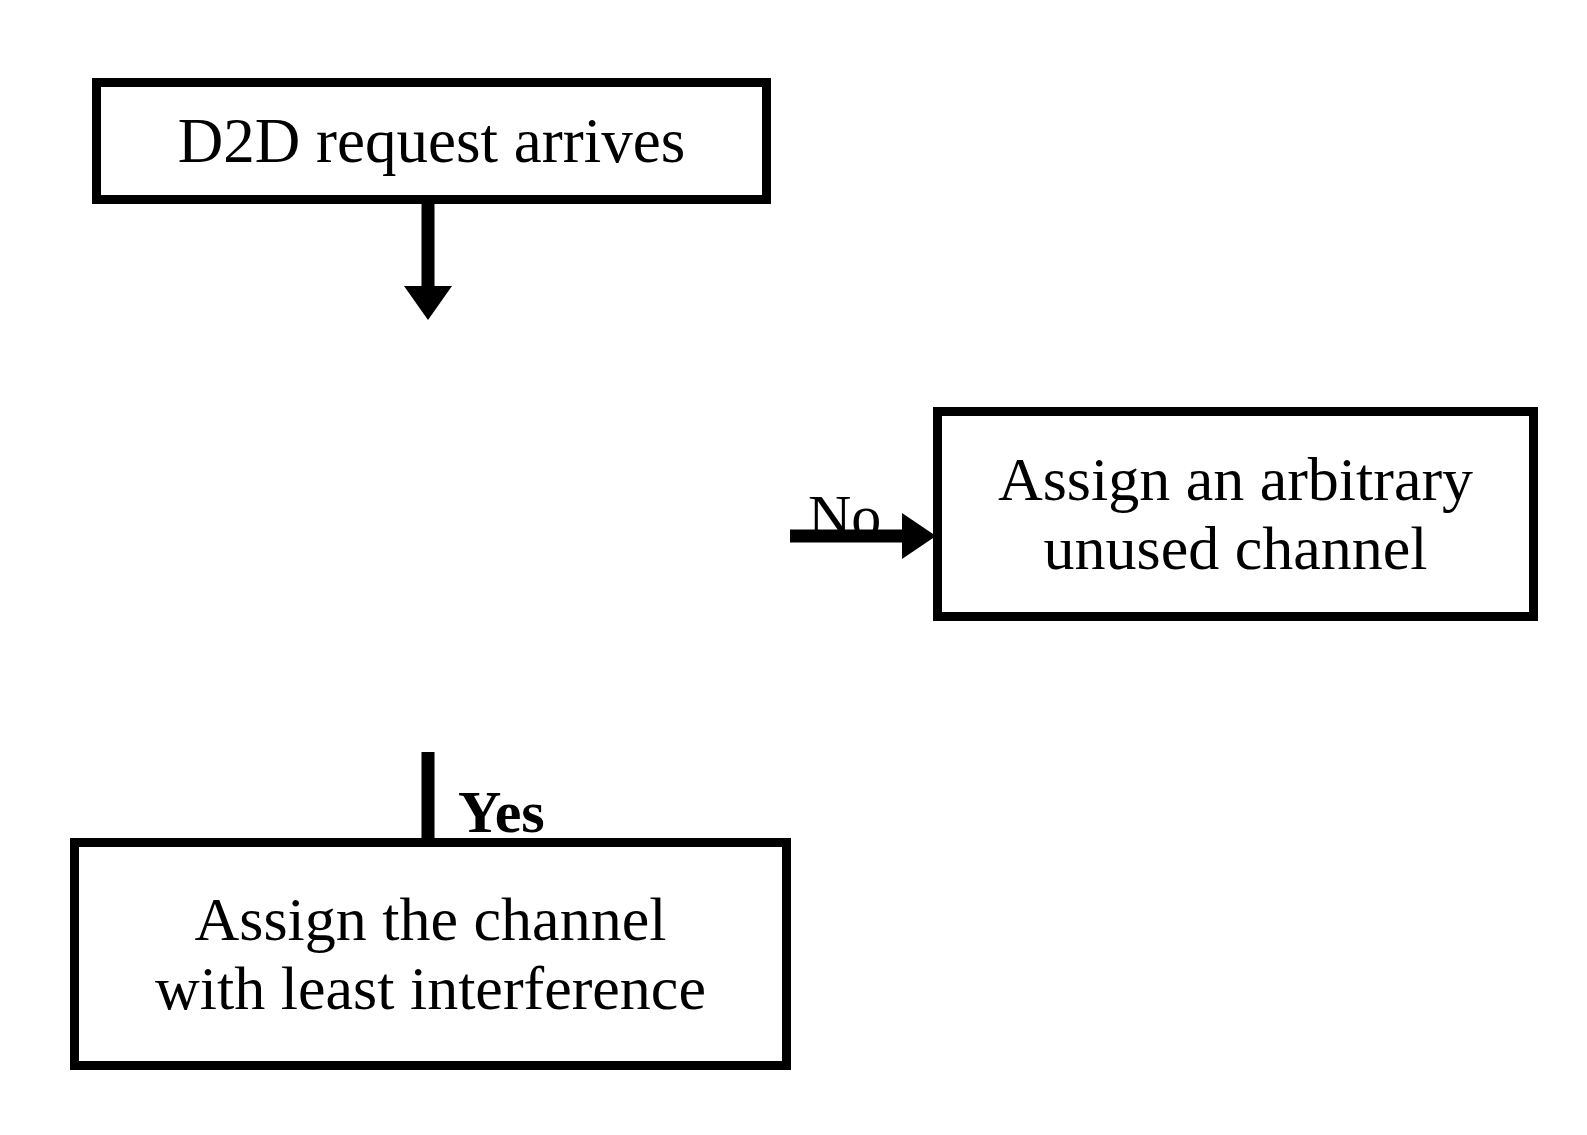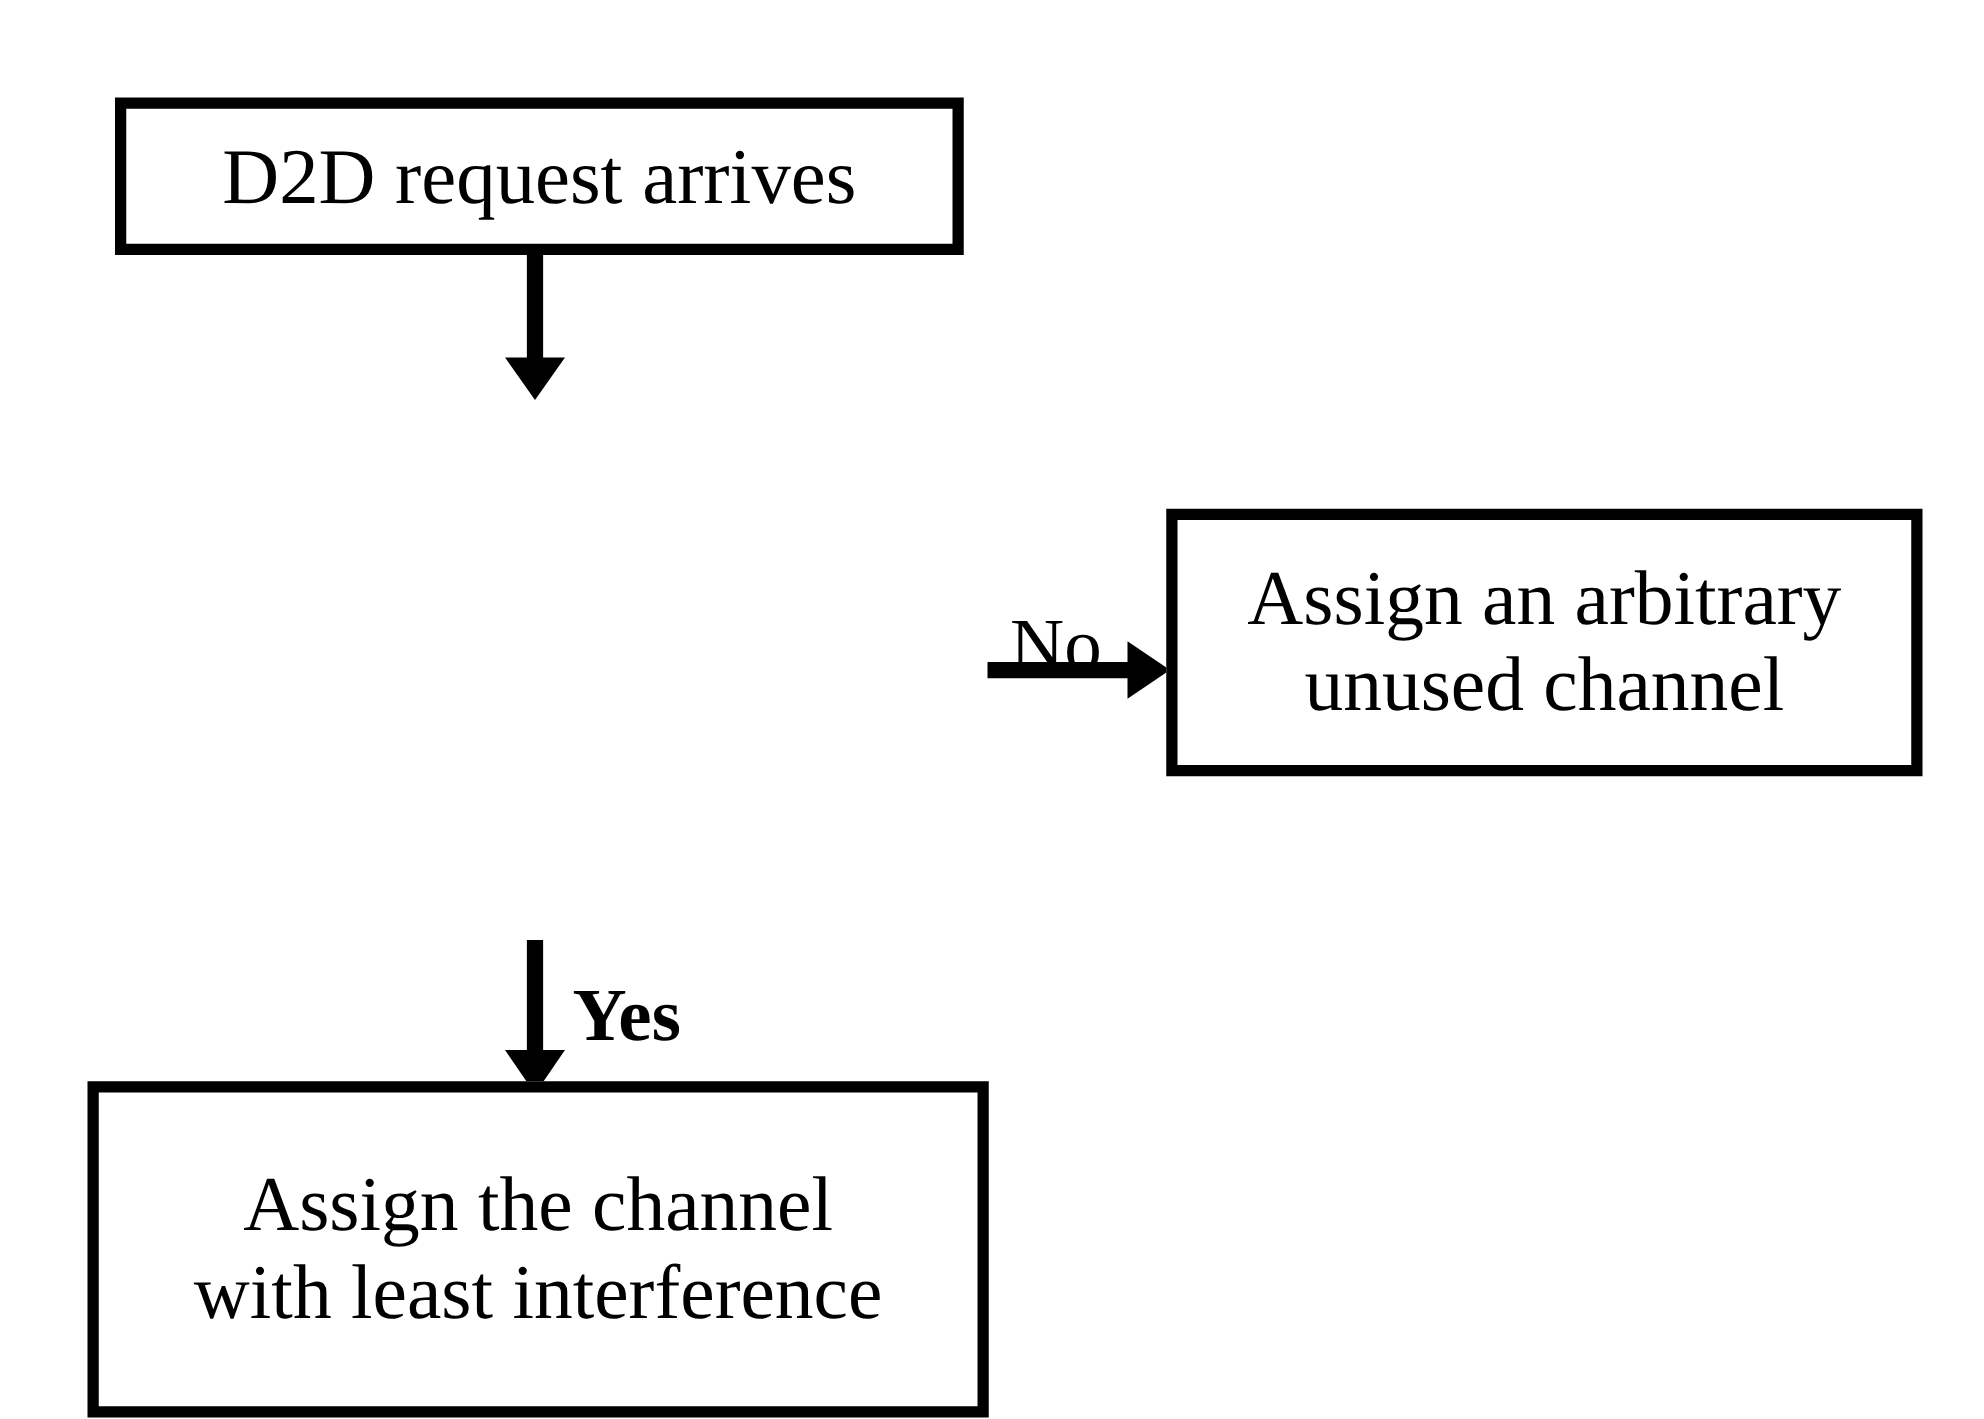--- a/index.html
+++ b/index.html
@@ -46,23 +46,23 @@
   #box-arbitrary {
     left: 933px;
     top: 407px;
     width: 605px;
     height: 214px;
   }
   #box-arbitrary .box-label { font-size: 62px; }
 
   #box-least {
     left: 70px;
-    top: 865px;
+    top: 838px;
     width: 721px;
-    height: 269px;
+    height: 232px;
   }
   #box-least .box-label { font-size: 62px; }
 
   
   #decision {
     position: absolute;
     left: 60px;
     top: 316px;
     width: 732px;
     height: 440px;

